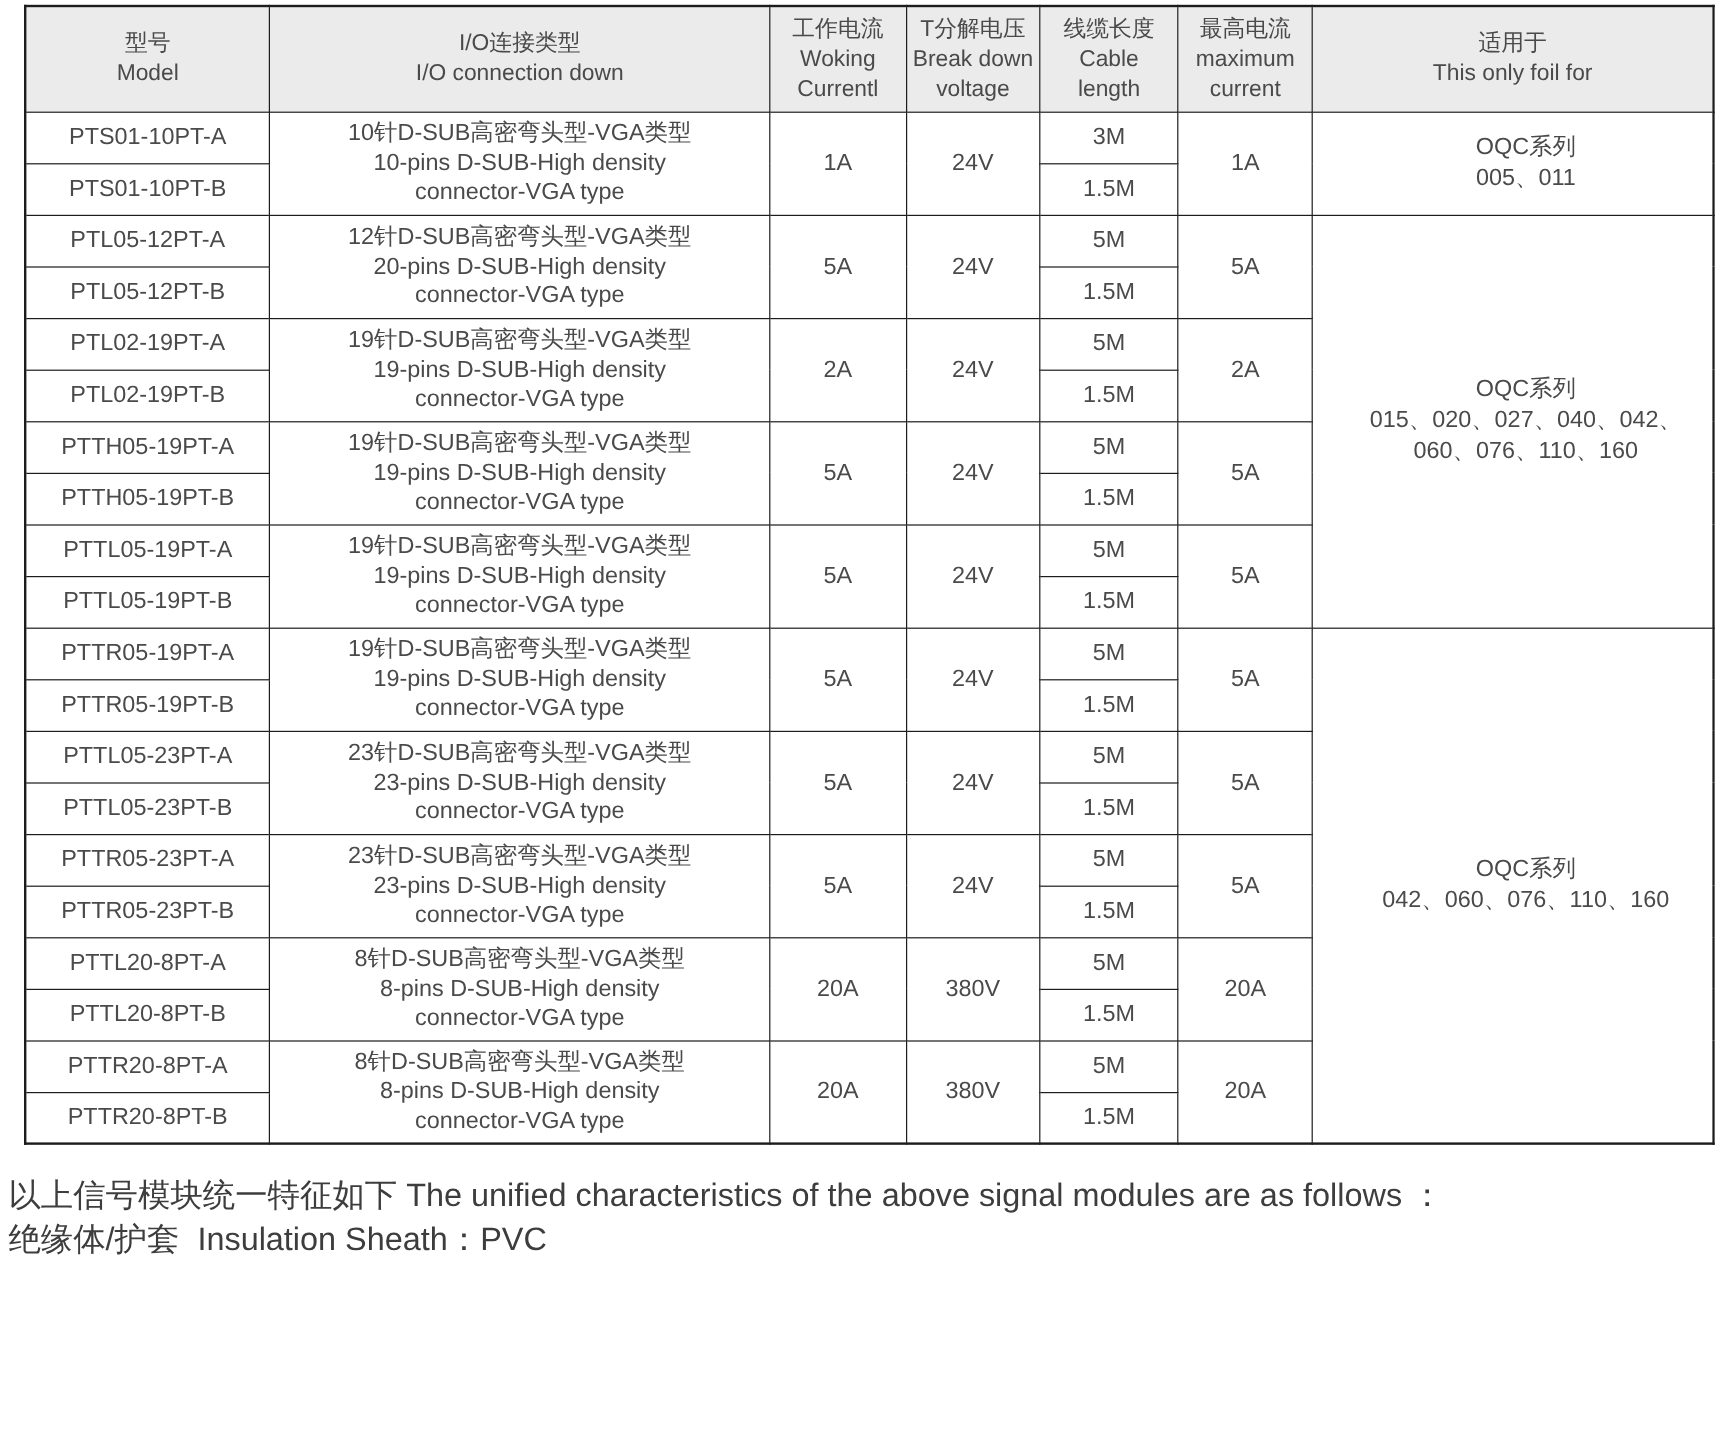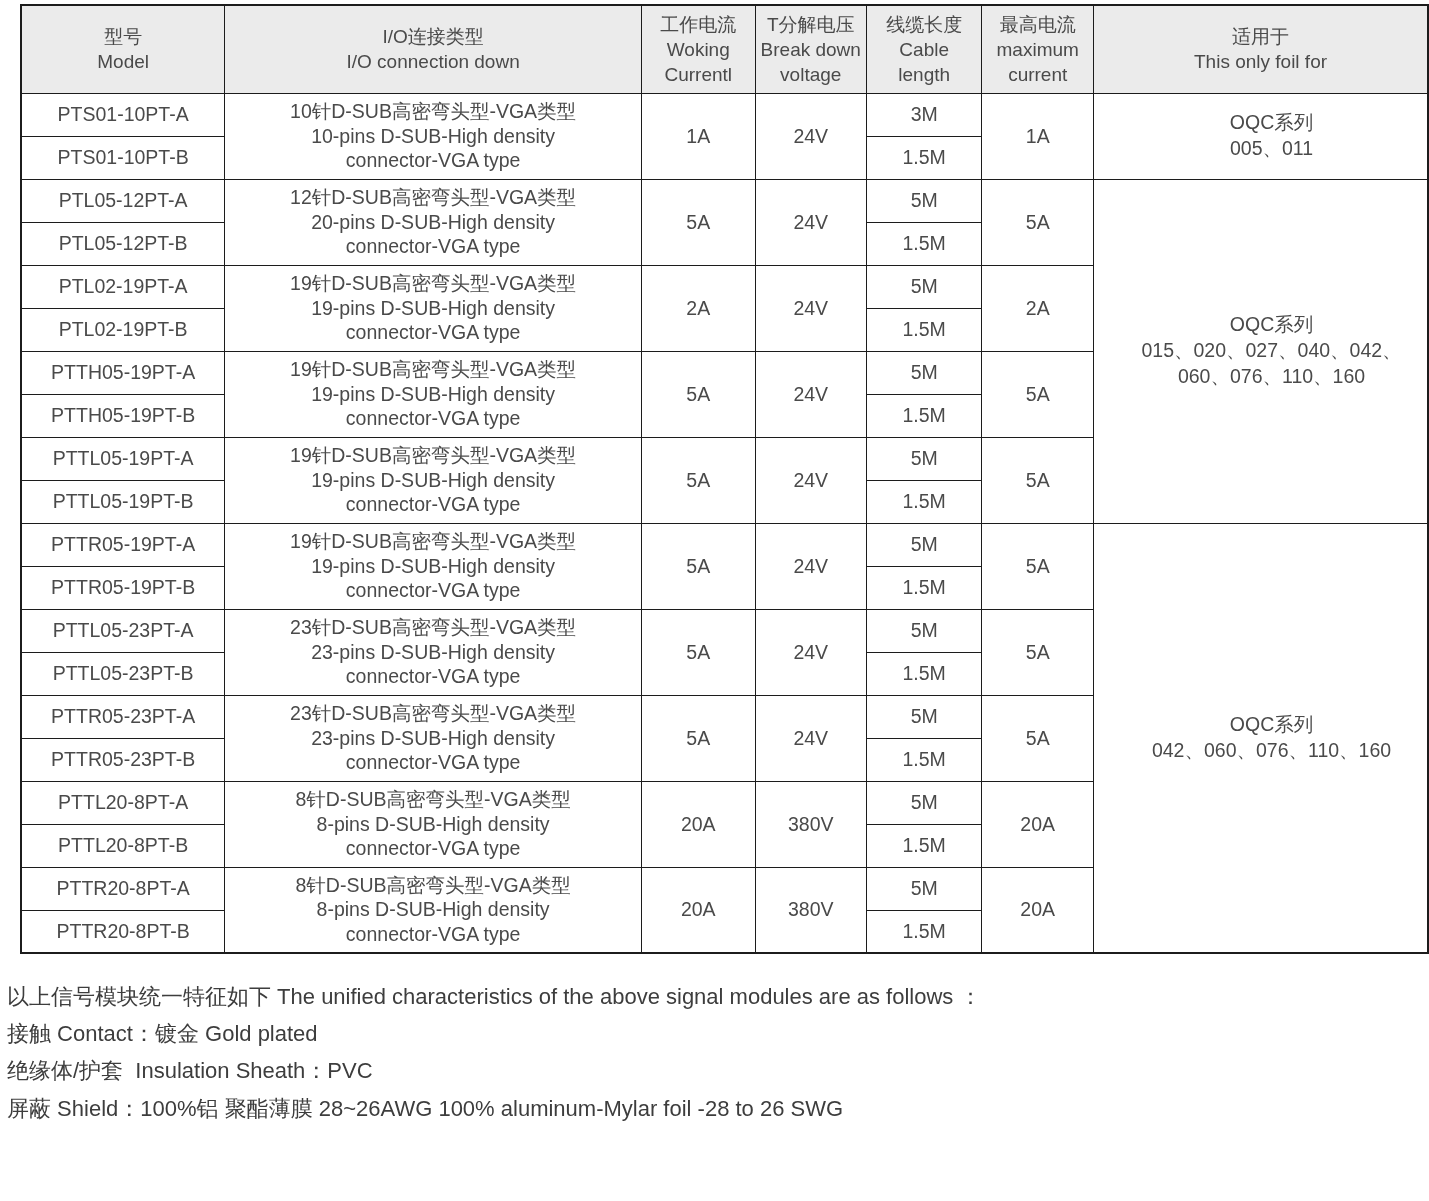--- a/index.html
+++ b/index.html
@@ -37,21 +37,21 @@
     color: #4a4a4a;
   }
   .spec td.suit {
     text-align: center;
     padding-left: 22px;
     line-height: 1.32;
   }
   .notes {
     position: absolute; left: 7px; top: 978px;
     width: 1415px;
-    font-size: 22px;
+    font-size: 27px;
     color: #3d3d3d;
   }
   .notes .note-line {
     height: 37.2px;
     line-height: 37.2px;
     white-space: pre;
   }
 </style>
 </head>
 <body>
@@ -244,16 +244,14 @@
     </tr>
     <tr>
       <td>PTTR20-8PT-B</td>
       <td>1.5M</td>
     </tr>
   </tbody>
 </table>
 
 <div class="notes">
   <div class="note-line">以上信号模块统一特征如下 The unified characteristics of the above signal modules are as follows ：</div>
-  <div class="note-line">接触 Contact：镀金 Gold plated</div>
   <div class="note-line">绝缘体/护套  Insulation Sheath：PVC</div>
-  <div class="note-line">屏蔽 Shield：100%铝 聚酯薄膜 28~26AWG 100% aluminum-Mylar foil -28 to 26 SWG</div>
 </div>
 
 </body></html>

